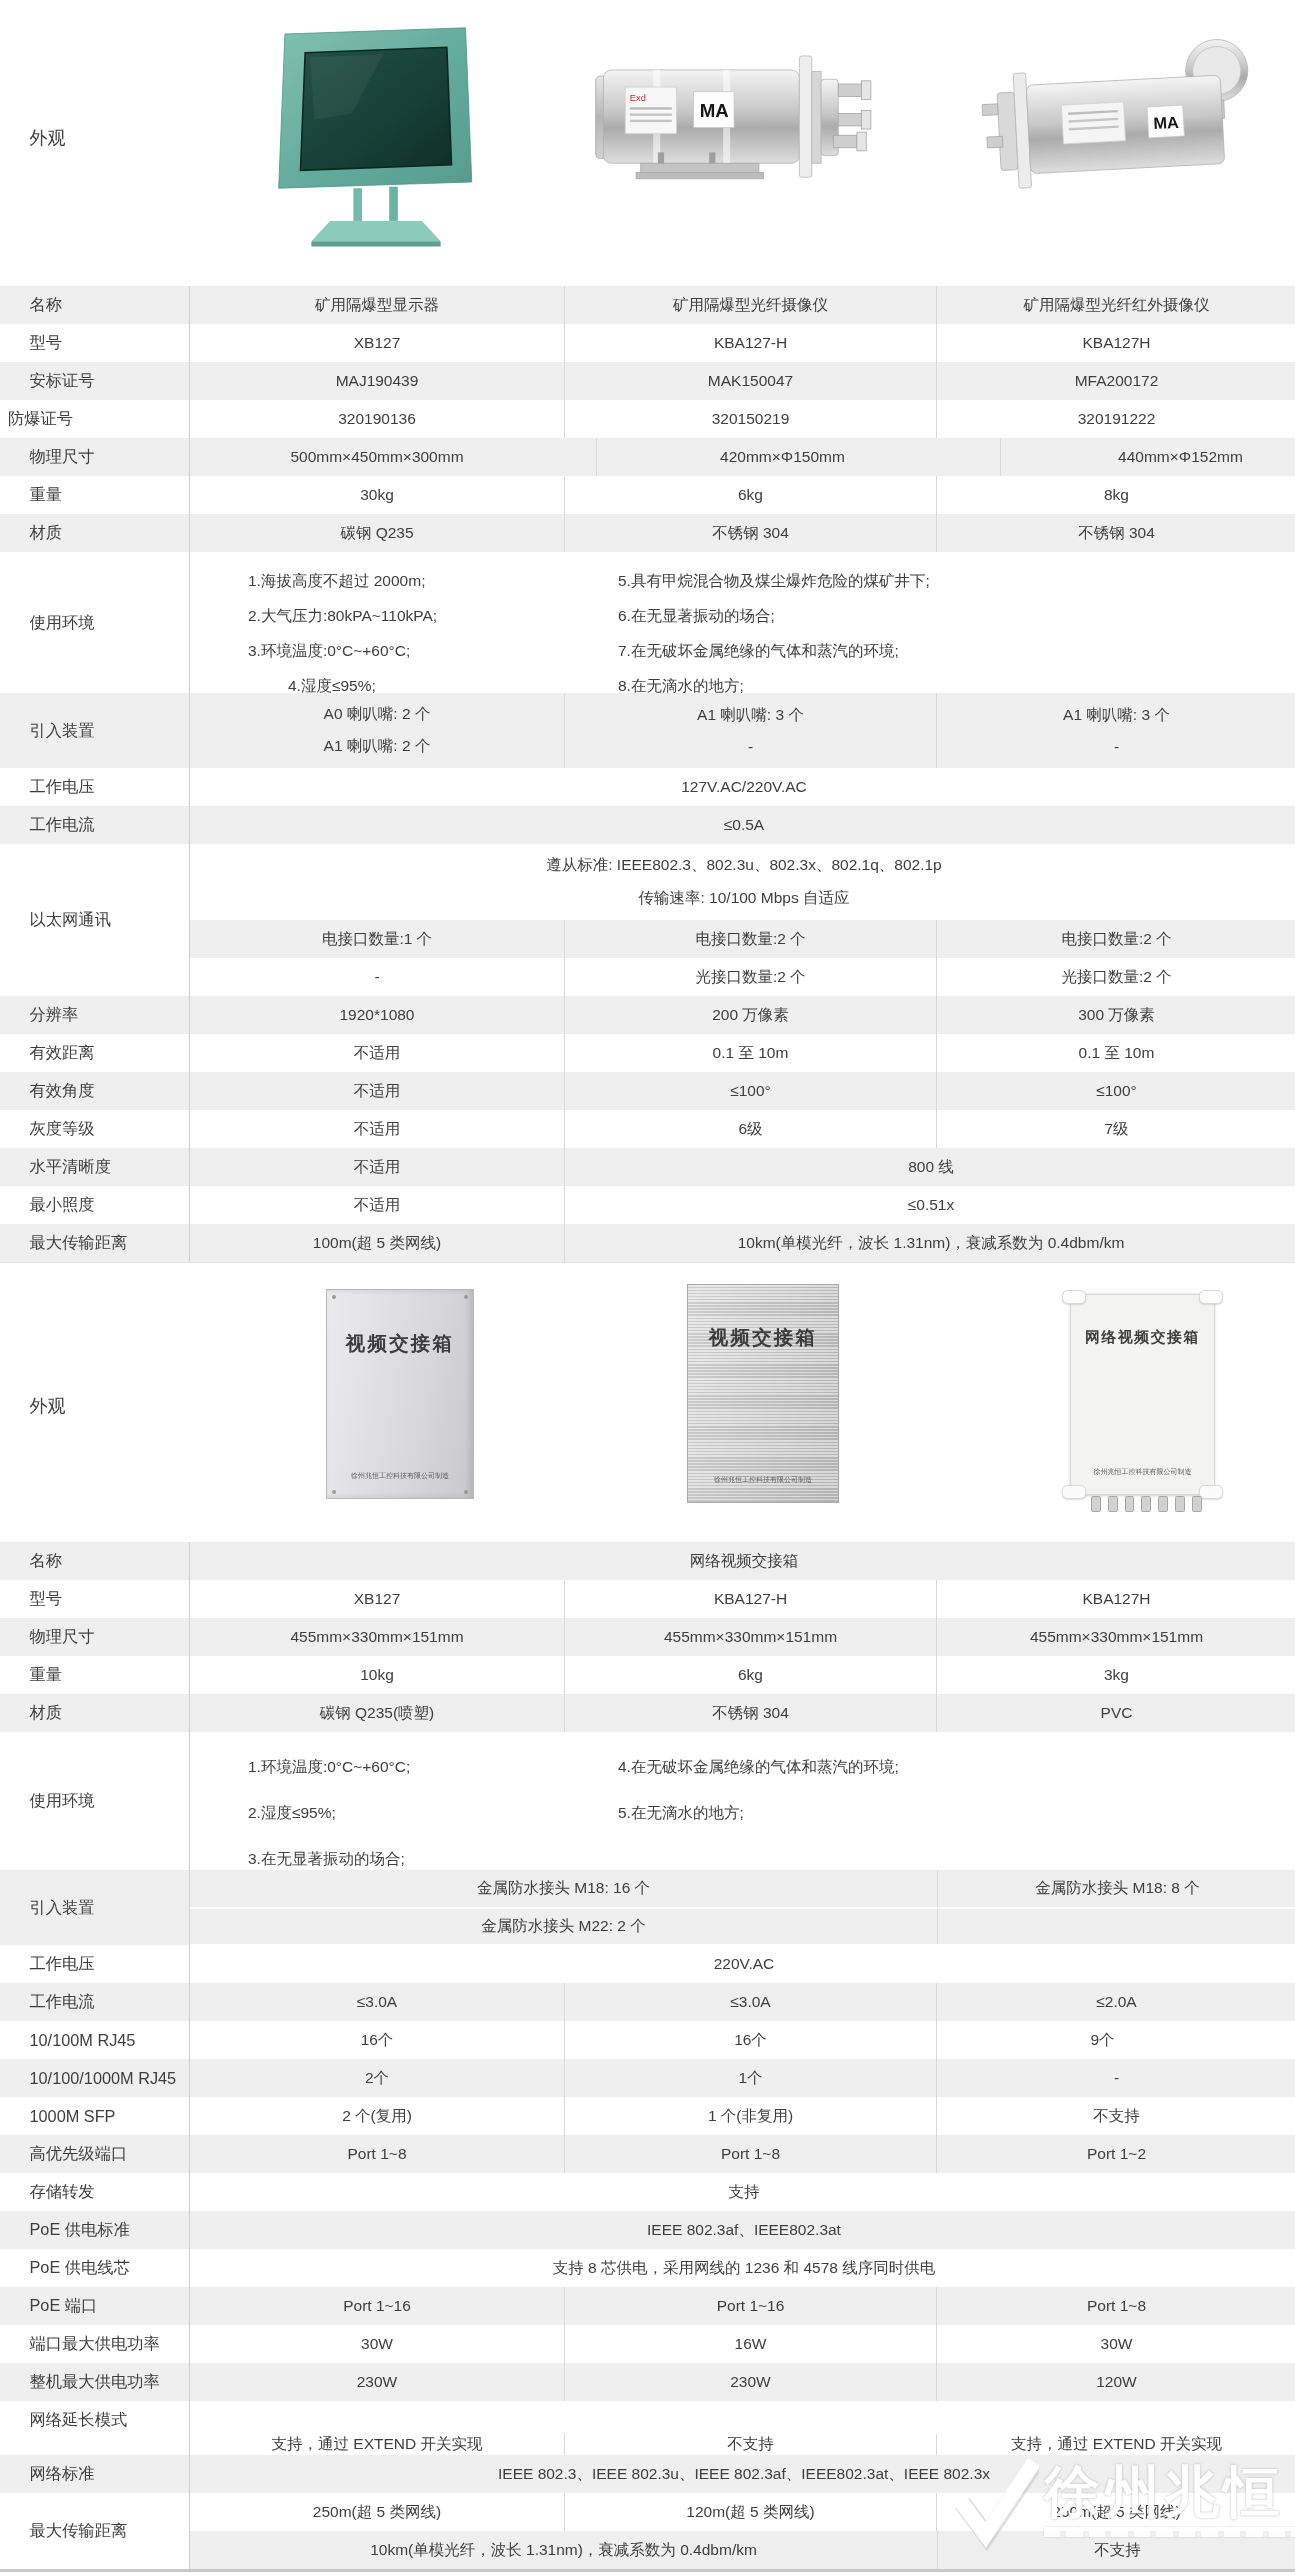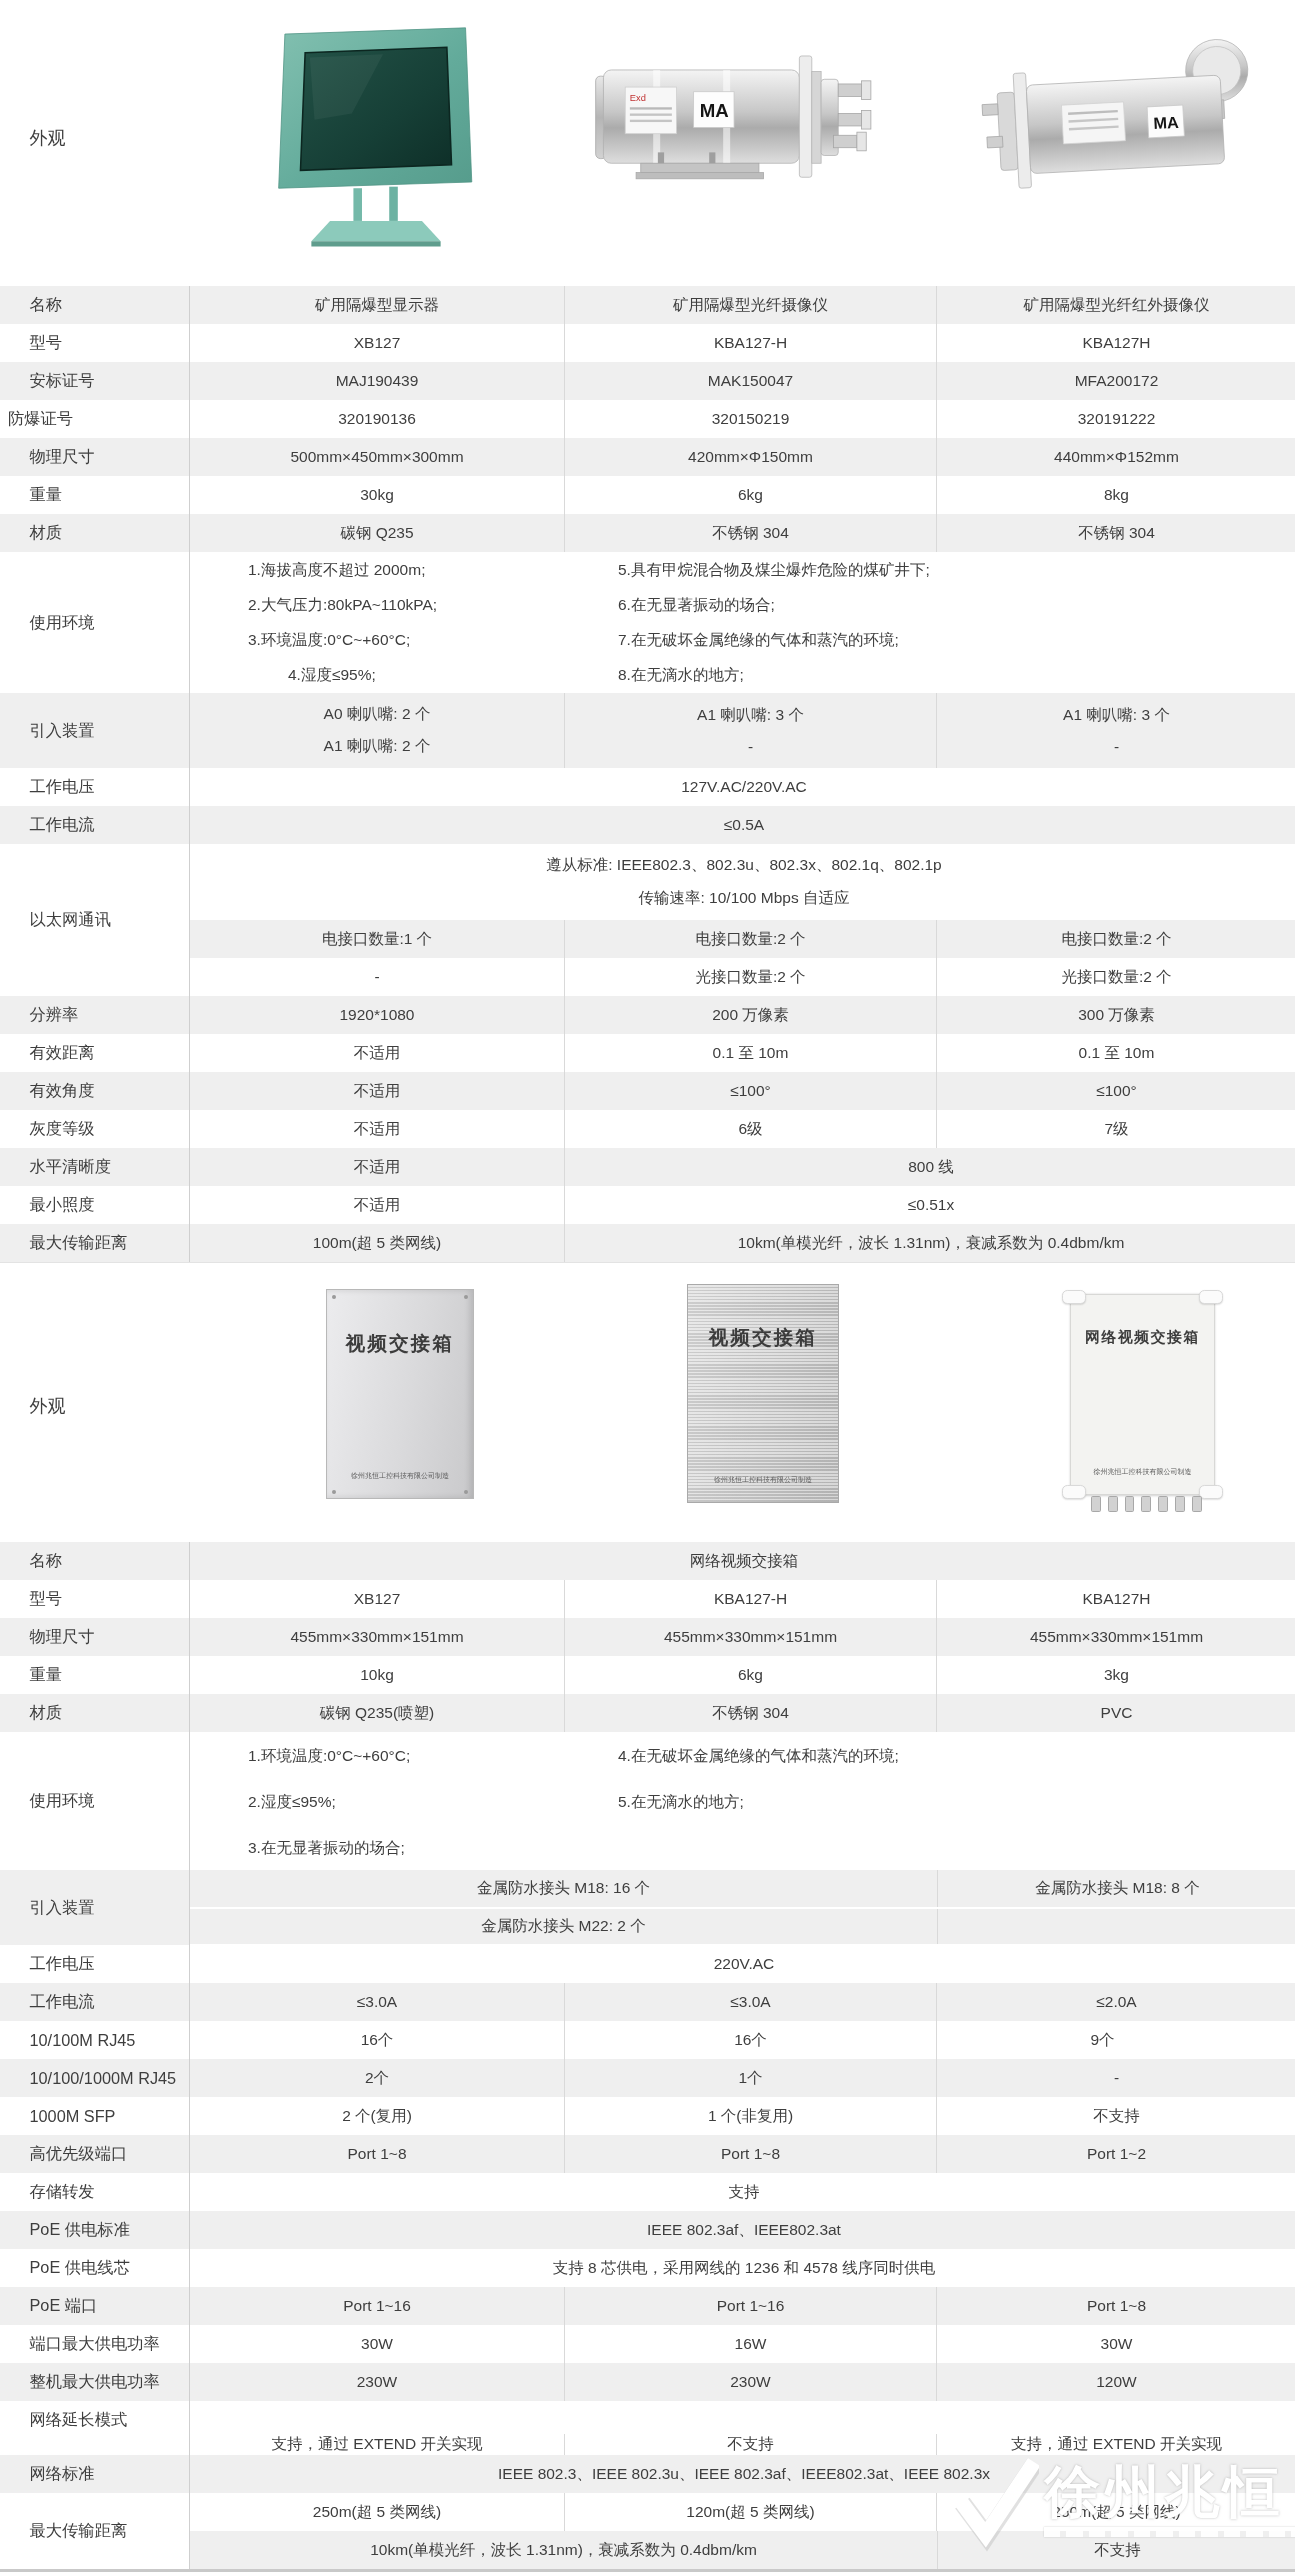--- a/index.html
+++ b/index.html
@@ -28,21 +28,21 @@
   .label-cell{width:189px;box-sizing:border-box;padding-left:29.5px;display:flex;align-items:center;font-size:16.3px;flex:none;}
   .row-body{flex:1;border-left:1.6px solid #cfcfcf;display:flex;flex-direction:column;overflow:hidden;}
   .part{display:flex;align-items:stretch;box-sizing:border-box;}
   .cell{display:flex;flex-direction:column;align-items:center;justify-content:center;font-size:15.5px;box-sizing:border-box;text-align:center;flex:none;}
   .cell.divided{border-left:1.6px solid #d9d9d9;}
   .cell .ln{width:100%;}
   .cell.multi{justify-content:space-evenly;}
   .bg-g{background:#efefef;}
   .bg-w{background:#ffffff;}
   .part.env{position:relative;}
-  .env-list{position:absolute;top:1px;height:100%;font-size:15.5px;text-align:center;display:flex;flex-direction:column;}
+  .env-list{position:absolute;top:12px;height:100%;font-size:15.5px;text-align:center;display:flex;flex-direction:column;}
   .env-list.left{left:58px;}
   .env-list.right{left:428px;}
   .env-list .ln{display:flex;align-items:center;}
 
   
   .product{position:absolute;}
   .p-monitor{left:274px;top:20px;}
   .p-cam1{left:591px;top:31px;}
   .p-cam2{left:981px;top:36px;}
 
@@ -203,21 +203,21 @@
             <div class="part bg-w" style="height: 38px;">
               <div class="cell" style="width: 374px;">320190136</div>
               <div class="cell divided" style="width: 372px;">320150219</div>
               <div class="cell divided" style="width: 360px;">320191222</div>
             </div>
           </div>
         </div>
         <div class="row">
           <div class="label-cell bg-g" style="height: 38px;">物理尺寸</div>
           <div class="row-body">
-            <div class="part bg-g" style="height: 38px;">
+            <div class="part bg-g" style="height: 38px; gap: 32px;">
               <div class="cell" style="width: 374px;">500mm×450mm×300mm</div>
               <div class="cell divided" style="width: 372px;">420mm×Φ150mm</div>
               <div class="cell divided" style="width: 360px;">440mm×Φ152mm</div>
             </div>
           </div>
         </div>
         <div class="row">
           <div class="label-cell bg-w" style="height: 38px;">重量</div>
           <div class="row-body">
             <div class="part bg-w" style="height: 38px;">

